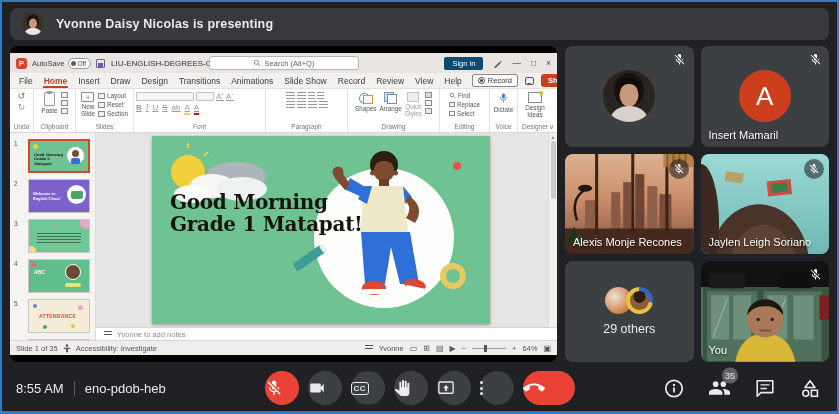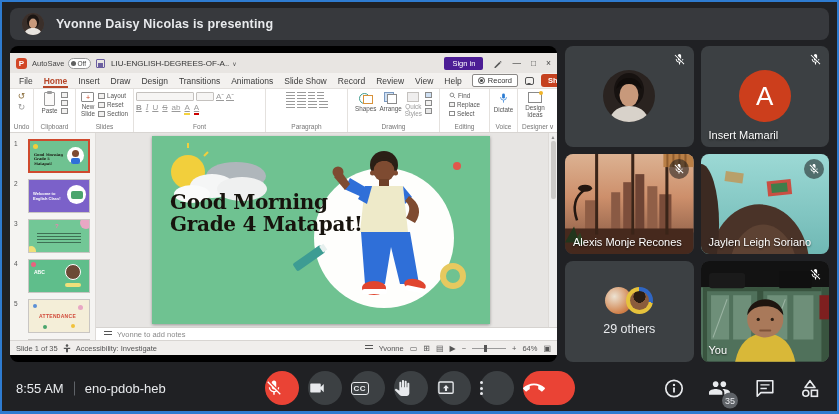--- a/index.html
+++ b/index.html
@@ -29,21 +29,21 @@
                    padding:1px 4px 1px 2px; font-size:6.5px; color:#444; margin-right:5px; }
   .autosave-dot { width:5px; height:5px; border-radius:50%; background:#606060; }
   .save-ic { width:9px; height:9px; border:1px solid #6b5ea0; border-radius:1px; position:relative; margin-right:6px; }
   .save-ic::after { content:""; position:absolute; left:1px; bottom:0; width:5px; height:4px; background:#6b5ea0; }
   .filename { font-size:8px; color:#333; white-space:nowrap; }
   .tiny-caret { font-size:6px; color:#555; margin-left:3px; }
   .ppt-search { position:absolute; left:50%; top:3px; transform:translateX(-50%); width:150px; height:14px;
                 background:#fdfdfd; border:1px solid #b8b4b0; border-radius:3px; display:flex; align-items:center;
                 justify-content:center; gap:4px; font-size:7.5px; color:#666; }
   .ppt-title-right { margin-left:auto; display:flex; align-items:center; gap:10px; }
-  .signin-btn { background:#4c1d95; color:#fff; font-size:7.5px; padding:2px 8px; border-radius:2px; }
+  .signin-btn { background:#0c4a6e; color:#fff; font-size:7.5px; padding:2px 8px; border-radius:2px; }
   .winbtn { font-size:8.5px; color:#444; }
 
   .ppt-tabs { height:16px; background:#f3f1ef; display:flex; align-items:center; gap:9px; padding:0 8px; font-size:8.5px;
               color:#3b3b3b; flex:none; border-bottom:1px solid #e2dfdc; }
   .ppt-tab { padding:2px 1px; white-space:nowrap; }
   .ppt-tab.active { color:#b7472a; font-weight:bold; box-shadow: inset 0 -2px 0 #b7472a; }
   .tabs-right { margin-left:auto; display:flex; align-items:center; gap:7px; }
   .record-pill { display:flex; align-items:center; gap:3px; border:1px solid #8a8886; border-radius:2px;
                  padding:1px 5px; font-size:7.5px; color:#333; background:#fff; }
   .rec-ring { width:7px; height:7px; border:1px solid #444; border-radius:50%; display:flex; align-items:center; justify-content:center; }
@@ -147,21 +147,21 @@
   .controls { position:absolute; left:50%; top:50%; transform:translate(-50%,-50%); display:flex; align-items:center; gap:9px; }
   .ctl { width:34px; height:34px; border-radius:50%; background:#3c4043; display:flex; align-items:center; }
   .ctl.red { background:#ea4335; }
   .ctl.endcall { width:52px; border-radius:17px; }
   .ccbox { border:1.6px solid #e8eaed; border-radius:3px; font-size:8px; font-weight:bold; color:#e8eaed; padding:1px 2px; letter-spacing:.5px; }
   .dots3 { display:flex; flex-direction:column; gap:2.5px; }
   .dots3 span { width:3px; height:3px; border-radius:50%; background:#e8eaed; }
   .bar-right { position:absolute; right:18px; top:50%; transform:translateY(-50%); display:flex; align-items:center; gap:23px; }
   .bricon { position:relative; display:flex; }
   .badge { position:absolute; top:-9px; right:-7px; min-width:16px; height:16px; border-radius:8px; background:#5f6368;
-           color:#e8eaed; font-size:9px; display:flex; align-items:center; justify-content:center; padding:0 2px;margin-top:25px; }
+           color:#e8eaed; font-size:9px; display:flex; align-items:center; justify-content:center; padding:0 2px; }
 </style>
 </head>
 <body>
 
 <div class="app">
 
   <div class="banner">
     <div class="banner-avatar">
       <svg viewBox="0 0 22 22" width="22" height="22">
           <circle cx="11" cy="11" r="11" fill="#3a2f2a"></circle>
@@ -181,20 +181,27 @@
         <div class="ppt-title">
           <div class="ppt-logo">P</div>
           <span class="autosave-label">AutoSave</span>
           <span class="autosave-pill">
               <span class="autosave-dot"></span>
               <span>Off</span>
             </span>
           <span class="save-ic"></span>
           <span class="filename">LIU-ENGLISH-DEGREES-OF-A..</span>
           <span class="tiny-caret">∨</span>
+          <div class="ppt-search">
+            <svg width="8" height="8" viewBox="0 0 12 12">
+                <circle cx="5" cy="5" r="3.2" fill="none" stroke="#777" stroke-width="1.2"></circle>
+                <line x1="7.5" y1="7.5" x2="10.3" y2="10.3" stroke="#777" stroke-width="1.2"></line>
+              </svg>
+            <span>Search (Alt+Q)</span>
+          </div>
           <div class="ppt-title-right">
             <span class="signin-btn">Sign in</span>
             <svg width="9" height="9" viewBox="0 0 12 12">
                 <path d="M2 10.5 8.5 4l1.5 1.5L3.5 12H2z" fill="#555"></path>
                 <path d="M9 3.5 10.5 5l1-1L10 2.5z" fill="#555"></path>
               </svg>
             <span class="winbtn">—</span>
             <span class="winbtn">□</span>
             <span class="winbtn">×</span>
           </div>
@@ -456,21 +463,21 @@
                   <path d="M251 50 l9 11-7 7z" fill="#2f6fd8"></path>
                   <path d="M257 60 c11 7 13 17 6 27 l-9 -5 c5-8 4-13-1-17z" fill="#7e4b31"></path>
                   <path d="M209 96 h49 l9 52 h-19 l-9-37 -6 37 h-20z" fill="#2f6fd8"></path>
                   <ellipse cx="222" cy="152" rx="12" ry="7" fill="#e0452f"></ellipse>
                   <rect x="210" y="153" width="25" height="5" rx="2.5" fill="#fff"></rect>
                   <ellipse cx="263" cy="149" rx="11" ry="6" fill="#e0452f" transform="rotate(12 263 149)"></ellipse>
                   <rect x="253" y="151" width="22" height="5" rx="2.5" fill="#fff" transform="rotate(12 264 153)"></rect>
                 </svg>
                 <div class="slide-title">
                   <div>Good Morning</div>
-                  <div>Grade 4 Matapat!</div>
+                  <div>Grade 1 Matapat!</div>
                 </div>
               </div>
               <div class="vscroll">
                 <span>▲</span>
                 <div class="vthumb"></div>
               </div>
             </div>
             <div class="notes">
               <span class="notes-ic"></span>
               <span>Yvonne to add notes</span>

